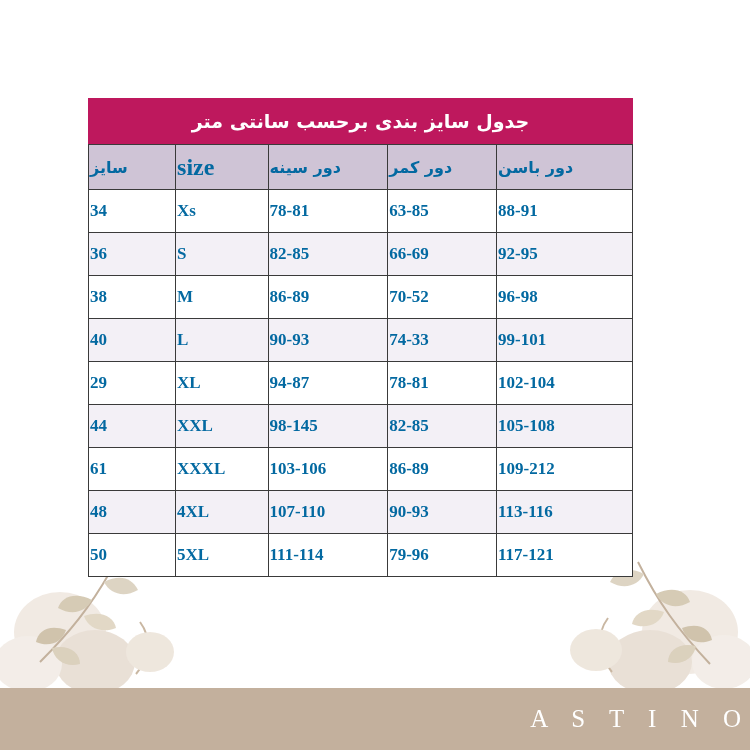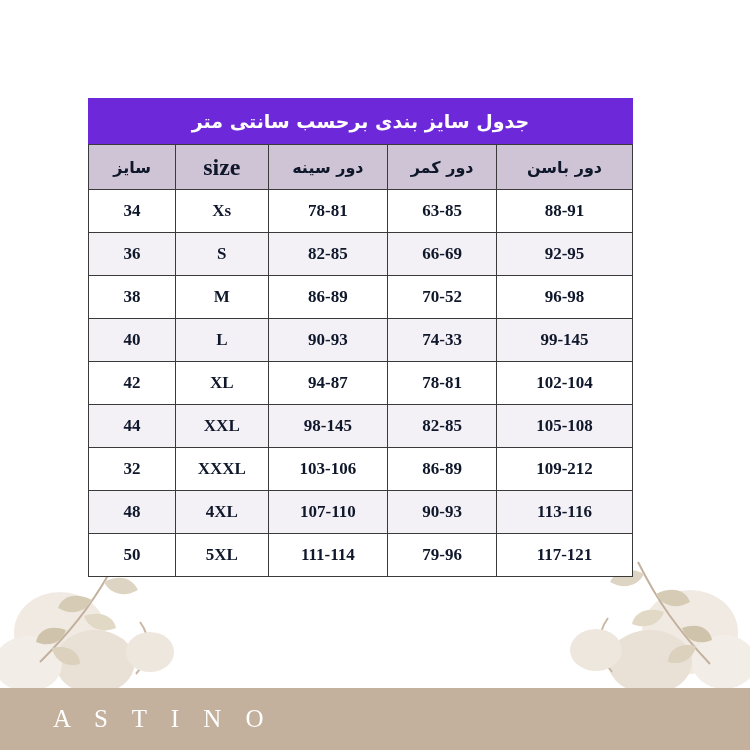--- a/index.html
+++ b/index.html
@@ -34,64 +34,63 @@
   
   .brand-bar {
     position: absolute;
     left: 0;
     right: 0;
     bottom: 0;
     height: 62px;
     background: #c3b09d;
     display: flex;
     align-items: center;
-    justify-content: flex-end;
-    padding-left: 44px;
+    justify-content: flex-start;
   }
   .brand-text {
     color: #ffffff;
     font-size: 25px;
     letter-spacing: 9px;
     font-family: "Liberation Serif", serif;
     font-weight: 400;
     padding-left: 9px;
   }
 
   
   .table-wrap {
     position: absolute;
     left: 88px;
     top: 98px;
     width: 545px;
   }
   .title-bar {
-    background: #6d28d9;
+    background: #be185d;
     height: 46px;
     display: flex;
     align-items: center;
     justify-content: center;
   }
   .title-text {
     color: #ffffff;
     font-size: 19px;
     font-weight: bold;
     font-family: "DejaVu Sans", sans-serif;
     direction: rtl;
   }
   table {
     border-collapse: collapse;
     width: 100%;
     table-layout: fixed;
     direction: rtl;
   }
   th, td {
     border: 1px solid #3a3a3a;
-    text-align: center;
+    text-align: left;
     font-size: 17px;
-    color: #0f172a;
+    color: #0369a1;
     height: 40px;
     font-family: "Liberation Serif", serif;
   }
   thead th {
     background: #cfc4d6;
     font-weight: bold;
     height: 42px;
     font-size: 24px;
   }
   thead th.rtl-head {
@@ -190,46 +189,46 @@
           <td>36</td>
         </tr>
         <tr>
           <td>96-98</td>
           <td>70-52</td>
           <td>86-89</td>
           <td>M</td>
           <td>38</td>
         </tr>
         <tr>
-          <td>99-145</td>
+          <td>99-101</td>
           <td>74-33</td>
           <td>90-93</td>
           <td>L</td>
           <td>40</td>
         </tr>
         <tr>
           <td>102-104</td>
           <td>78-81</td>
           <td>94-87</td>
           <td>XL</td>
-          <td>42</td>
+          <td>29</td>
         </tr>
         <tr>
           <td>105-108</td>
           <td>82-85</td>
           <td>98-145</td>
           <td>XXL</td>
           <td>44</td>
         </tr>
         <tr>
           <td>109-212</td>
           <td>86-89</td>
           <td>103-106</td>
           <td>XXXL</td>
-          <td>32</td>
+          <td>61</td>
         </tr>
         <tr>
           <td>113-116</td>
           <td>90-93</td>
           <td>107-110</td>
           <td>4XL</td>
           <td>48</td>
         </tr>
         <tr>
           <td>117-121</td>

